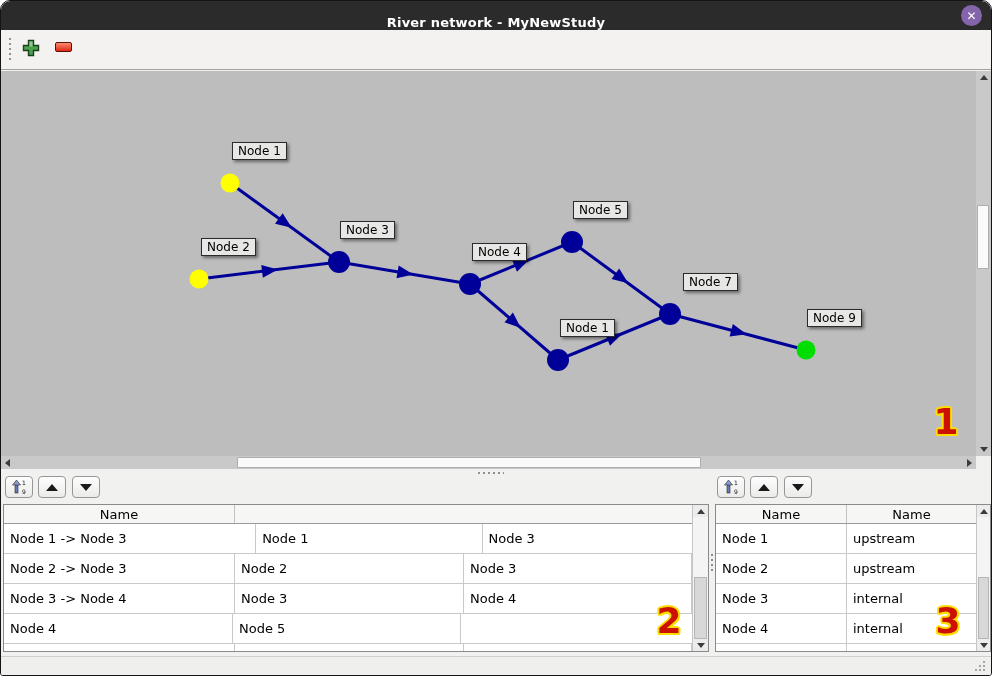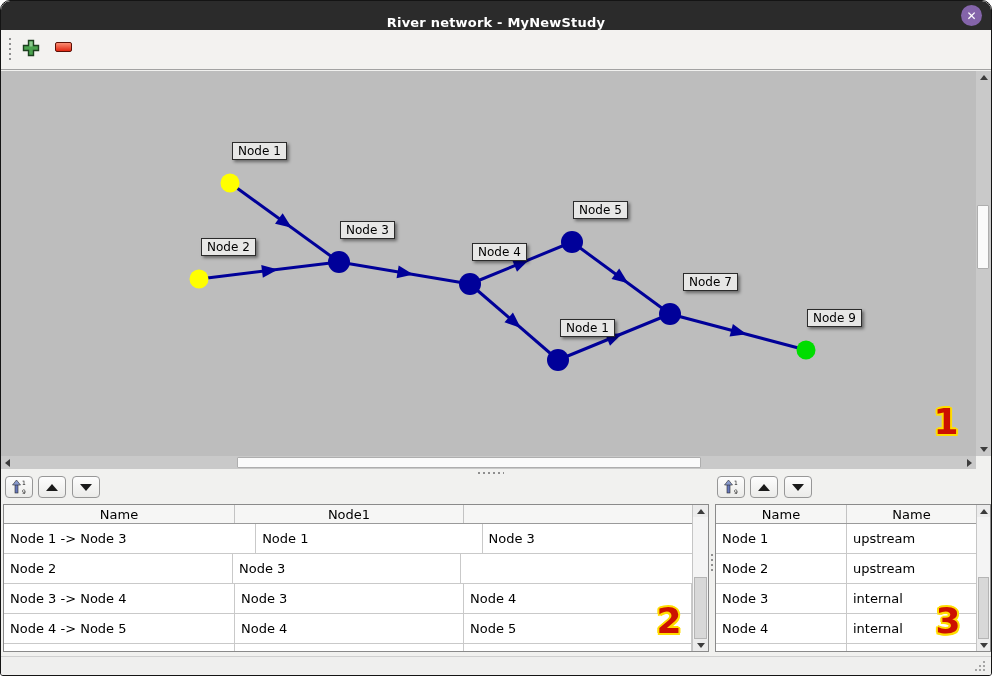--- a/index.html
+++ b/index.html
@@ -177,39 +177,38 @@
     <div class="panel-btn" style="left:37px;">
         <div class="tri-up"></div>
       </div>
     <div class="panel-btn" style="left:71px;">
         <div class="tri-down"></div>
       </div>
 
     <div class="dtable" style="left:2px; top:28px; width:706px; height:148px;">
       <div class="thead">
           <div class="th" style="width: 231px;">Name</div>
-          <div class="th" style="width: 229px;">Node1</div>
         </div>
       <div class="tbody">
           <div class="tr">
             <div class="td" style="width: 255px;">Node 1 -&gt; Node 3</div>
             <div class="td" style="width: 229px;">Node 1</div>
             <div class="td" style="width: 228px;">Node 3</div>
           </div>
           <div class="tr">
+            <div class="td" style="width: 231px;">Node 2 -&gt; Node 3</div>
             <div class="td" style="width: 229px;">Node 2</div>
             <div class="td" style="width: 228px;">Node 3</div>
           </div>
           <div class="tr">
             <div class="td" style="width: 231px; text-align: center;">Node 3 -&gt; Node 4</div>
             <div class="td" style="width: 229px;">Node 3</div>
             <div class="td" style="width: 228px;">Node 4</div>
           </div>
           <div class="tr">
-            <div class="td" style="width: 231px;">Node 4 -&gt; Node 5</div>
             <div class="td" style="width: 229px;">Node 4</div>
             <div class="td" style="width: 228px;">Node 5</div>
           </div>
           <div class="tr">
             <div class="td" style="width: 231px;"></div>
             <div class="td" style="width: 229px;"></div>
             <div class="td" style="width: 228px;"></div>
           </div>
         </div>
       <div class="table-vscroll" style="right:0; top:0; width:16px; height:146px;">

